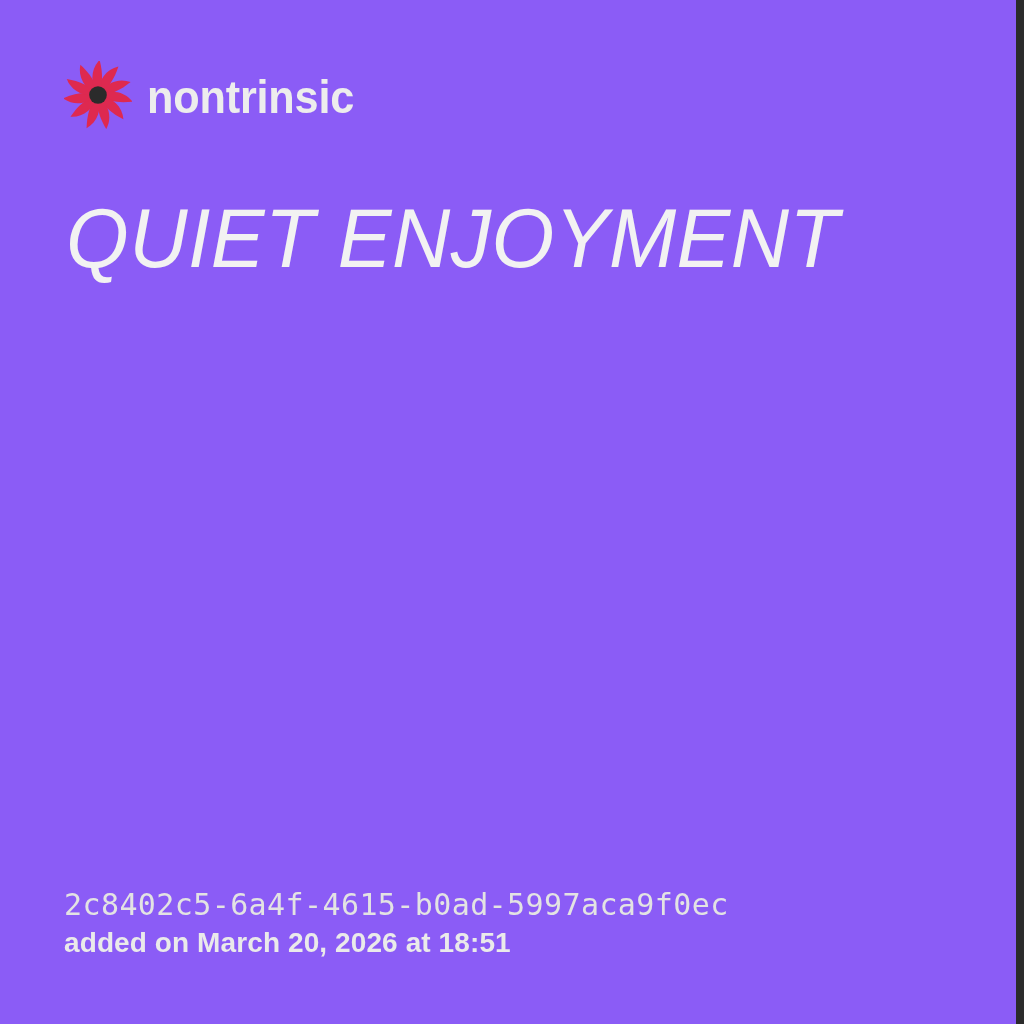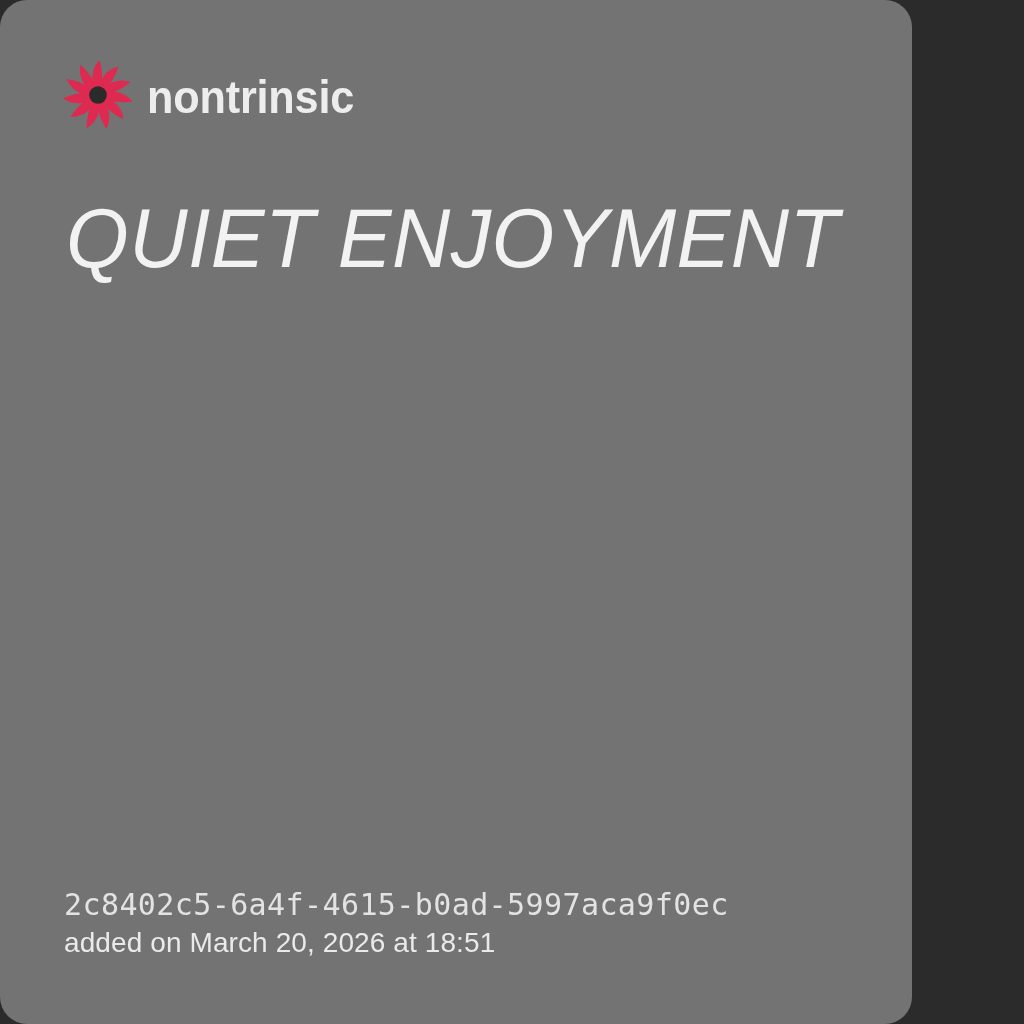--- a/index.html
+++ b/index.html
@@ -12,25 +12,24 @@
     width: 1024px;
     height: 1024px;
     overflow: hidden;
     background: #2b2b2b;
     font-family: "Liberation Sans", sans-serif;
     -webkit-font-smoothing: antialiased;
   }
 
   .card {
     position: relative;
-    width: 912px;
+    width: 1016px;
     height: 1024px;
-    background: #737373;
+    background: #8b5cf6;
     box-sizing: border-box;
-    border-radius: 27px;
   }
 
   
   .brand {
     position: absolute;
     left: 64px;
     top: 58px;
     display: flex;
     align-items: center;
     gap: 15px;
@@ -88,21 +87,21 @@
     font-family: "DejaVu Sans Mono", "Liberation Mono", monospace;
     font-size: 30px;
     line-height: 39px;
     letter-spacing: 0.4px;
     color: #e3e3e3;
     white-space: nowrap;
   }
 
   .meta-added {
     font-family: "Liberation Sans", sans-serif;
-    font-weight: 400;
+    font-weight: 700;
     font-size: 28px;
     line-height: 38px;
     letter-spacing: 0.1px;
     color: #eaeaea;
     white-space: nowrap;
   }
 </style>
 </head>
 <body>
 

